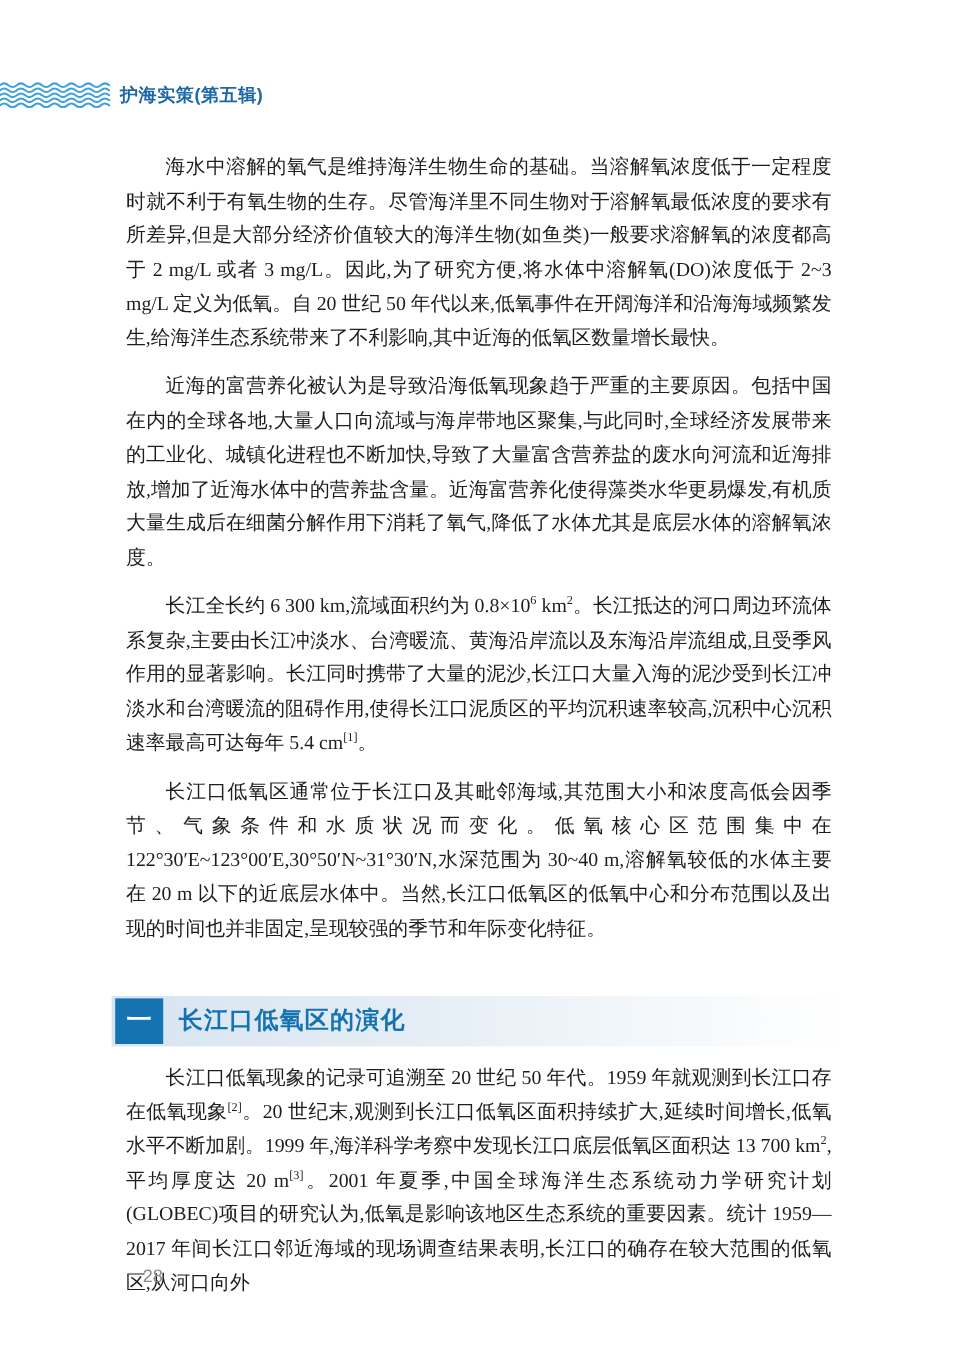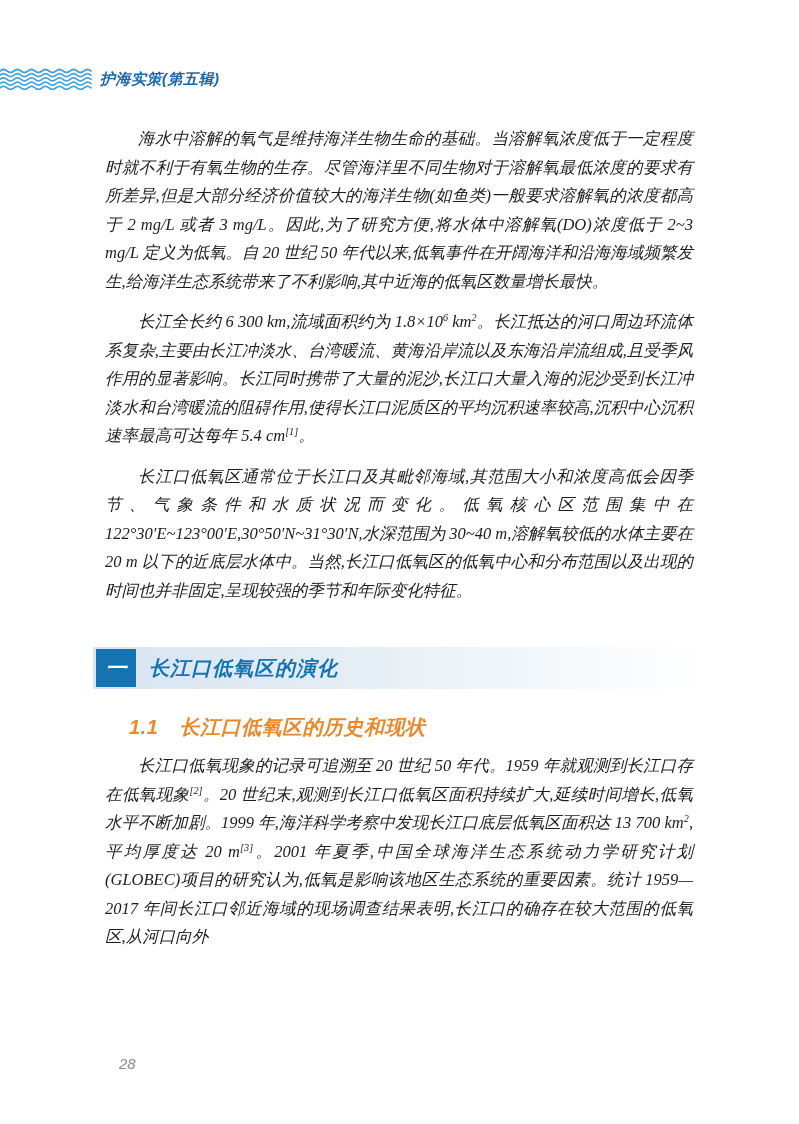--- a/index.html
+++ b/index.html
@@ -1,20 +1,19 @@
 <!DOCTYPE html>
 <html style="--header-blue: #1b67a8; --wave-blue: #42a0d8; --section-blue: #1573b2; --subsection-orange: #e7892e; --body-text: #1d1d1d; --page-number-gray: #8a8a8a;"><head>
 <meta charset="utf-8">
 <style>
   html,body { margin:0; padding:0; background:#ffffff; }
   .page {
     position:relative; width:785px; height:1124px; background:#ffffff;
     overflow:hidden;
     font-family:"Liberation Serif","DejaVu Serif",serif;
-    font-style:italic;
   }
 
   
   .page-header { position:absolute; top:63px; left:0; height:32px; display:flex; align-items:center; }
   .waves { display:block; width:93px; height:22px; }
   .book-title {
     margin-left:7px;
     font-family:"Liberation Sans","DejaVu Sans",sans-serif;
     font-weight:700; font-size:15px; letter-spacing:0.5px;
     color:var(--header-blue,#1b67a8);
@@ -85,36 +84,33 @@
         <path d="M0,19.8 q3.5,-3 7,0 t7,0 t7,0 t7,0 t7,0 t7,0 t7,0 t7,0 t7,0 t7,0 t7,0 t7,0 t7,0"></path>
       </g>
     </svg>
     <span class="book-title">护海实策(第五辑)</span>
   </header>
 
   <main class="body-text">
 
     <p><span>海水中溶解的氧气是维持海洋生物生命的基础。当溶解氧浓度低于一定程度时就不利于有氧生物的生存。尽管海洋里不同生物对于溶解氧最低浓度的要求有所差异,但是大部分经济价值较大的海洋生物(如鱼类)一般要求溶解氧的浓度都高于 2 mg/L 或者 3 mg/L。因此,为了研究方便,将水体中溶解氧(DO)浓度低于 2~3 mg/L 定义为低氧。自 20 世纪 50 年代以来,低氧事件在开阔海洋和沿海海域频繁发生,给海洋生态系统带来了不利影响,其中近海的低氧区数量增长最快。</span></p>
 
+    <p><span>近海的富营养化被认为是导致沿海低氧现象趋于严重的主要原因。包括中国在内的全球各地,大量人口向流域与海岸带地区聚集,与此同时,全球经济发展带来的工业化、城镇化进程也不断加快,导致了大量富含营养盐的废水向河流和近海排放,增加了近海水体中的营养盐含量。近海富营养化使得藻类水华更易爆发,有机质大量生成后在细菌分解作用下消耗了氧气,降低了水体尤其是底层水体的溶解氧浓度。</span></p>
 
-    <p><span>长江全长约 6 300 km,流域面积约为 1.8×10</span><sup>6</sup><span> km</span><sup>2</sup><span>。长江抵达的河口周边环流体系复杂,主要由长江冲淡水、台湾暖流、黄海沿岸流以及东海沿岸流组成,且受季风作用的显著影响。长江同时携带了大量的泥沙,长江口大量入海的泥沙受到长江冲淡水和台湾暖流的阻碍作用,使得长江口泥质区的平均沉积速率较高,沉积中心沉积速率最高可达每年 5.4 cm</span><sup>[1]</sup><span>。</span></p>
+    <p><span>长江全长约 6 300 km,流域面积约为 0.8×10</span><sup>6</sup><span> km</span><sup>2</sup><span>。长江抵达的河口周边环流体系复杂,主要由长江冲淡水、台湾暖流、黄海沿岸流以及东海沿岸流组成,且受季风作用的显著影响。长江同时携带了大量的泥沙,长江口大量入海的泥沙受到长江冲淡水和台湾暖流的阻碍作用,使得长江口泥质区的平均沉积速率较高,沉积中心沉积速率最高可达每年 5.4 cm</span><sup>[1]</sup><span>。</span></p>
 
     <p><span>长江口低氧区通常位于长江口及其毗邻海域,其范围大小和浓度高低会因季节、气象条件和水质状况而变化。低氧核心区范围集中在 122°30′E~123°00′E,30°50′N~31°30′N,水深范围为 30~40 m,溶解氧较低的水体主要在 20 m 以下的近底层水体中。当然,长江口低氧区的低氧中心和分布范围以及出现的时间也并非固定,呈现较强的季节和年际变化特征。</span></p>
 
     <div class="section-banner">
       <div class="section-num-box">
         <span>一</span>
       </div>
       <h1 class="section-title">长江口低氧区的演化</h1>
     </div>
 
-    <h2 class="subsection">
-      <span class="subsection-num">1.1</span>
-      <span class="subsection-title">长江口低氧区的历史和现状</span>
-    </h2>
 
     <p class="para-after-subsection"><span>长江口低氧现象的记录可追溯至 20 世纪 50 年代。1959 年就观测到长江口存在低氧现象</span><sup>[2]</sup><span>。20 世纪末,观测到长江口低氧区面积持续扩大,延续时间增长,低氧水平不断加剧。1999 年,海洋科学考察中发现长江口底层低氧区面积达 13 700 km</span><sup>2</sup><span>,平均厚度达 20 m</span><sup>[3]</sup><span>。2001 年夏季,中国全球海洋生态系统动力学研究计划(GLOBEC)项目的研究认为,低氧是影响该地区生态系统的重要因素。统计 1959—2017 年间长江口邻近海域的现场调查结果表明,长江口的确存在较大范围的低氧区,从河口向外</span></p>
 
   </main>
 
   <footer>
     <span class="page-number">28</span>
   </footer>
 
 </div>

